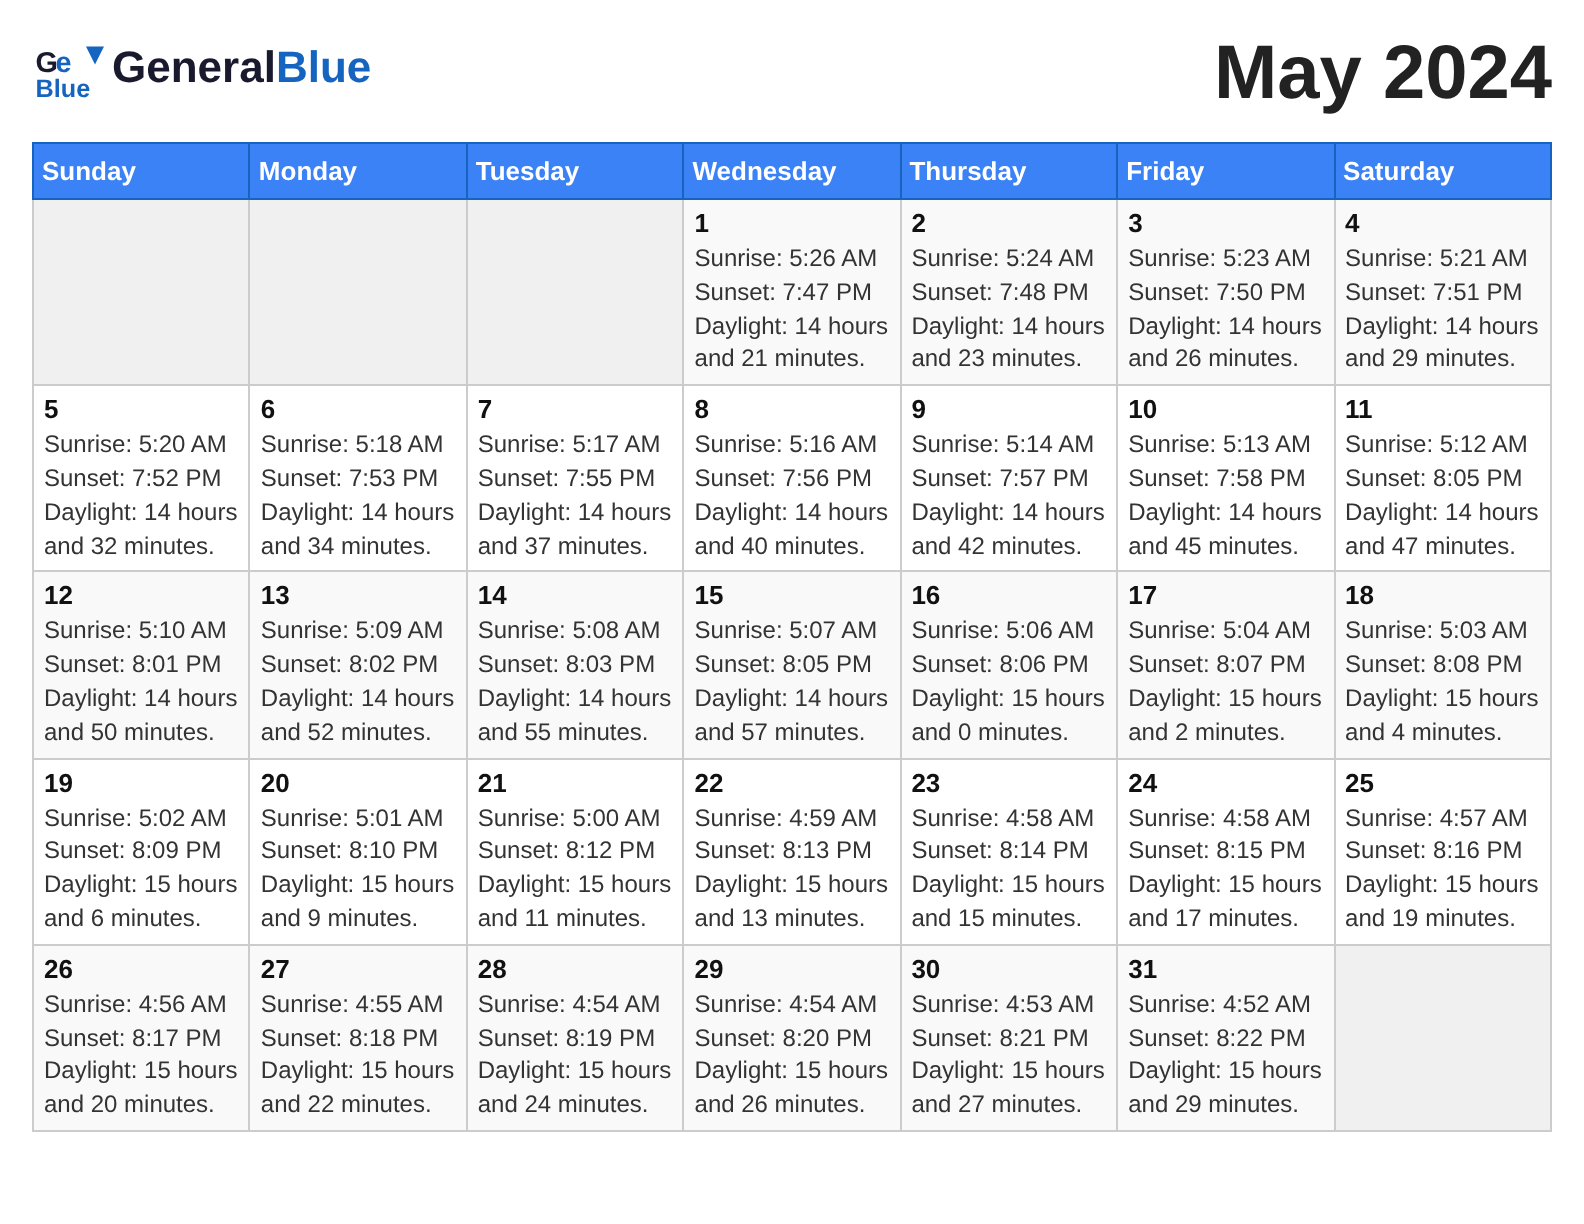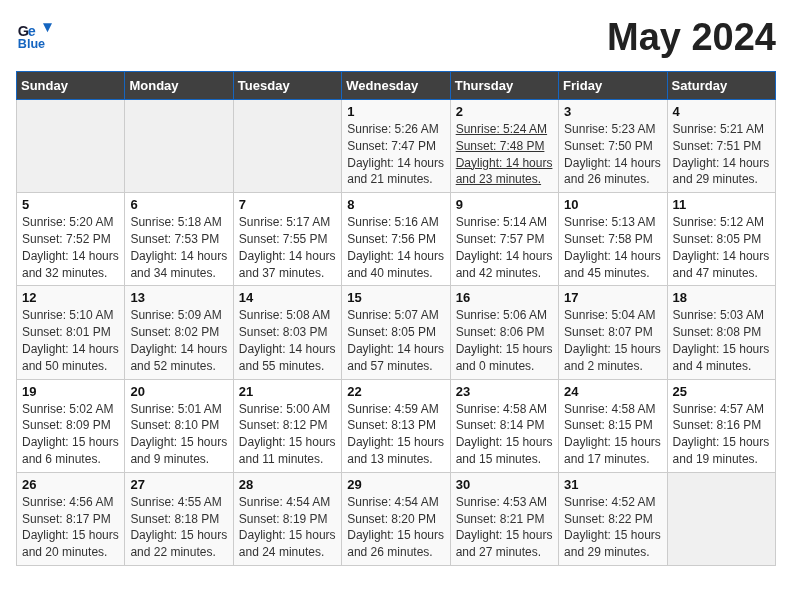--- a/index.html
+++ b/index.html
@@ -42,21 +42,21 @@
     .location {
       font-size: 16px;
       color: #444;
     }
     .calendar {
       width: 100%;
       border-collapse: collapse;
       font-size: 11px;
     }
     .calendar th {
-      background: #404040;
+      background: #3b82f6;
       color: #fff;
       padding: 6px 4px;
       text-align: left;
       font-size: 13px;
       font-weight: 600;
       border: 1px solid #1565c0;
     }
     .calendar td {
       border: 1px solid #ccc;
       vertical-align: top;
@@ -91,20 +91,25 @@
 <body>
 
 <div class="header">
   <div class="logo">
     <svg class="logo-icon" viewBox="0 0 40 40">
       <text x="2" y="22" font-size="16" font-weight="bold" fill="#1a1a2e">G</text>
       <text x="13" y="22" font-size="16" font-weight="bold" fill="#1565c0">e</text>
       <polygon points="30,8 40,8 35,18" fill="#1565c0"></polygon>
       <text x="2" y="36" font-size="14" font-weight="bold" fill="#1565c0">Blue</text>
     </svg>
+    <div>
+      <div class="logo-text">
+        <span style="color:#1a1a2e;">General</span><span style="color:#1565c0;">Blue</span>
+      </div>
+    </div>
   </div>
   <div class="title-block">
     <div class="month-year">May 2024</div>
   </div>
 </div>
 
 <table class="calendar">
   <thead>
     <tr id="weekday-header">
         <th>Sunday</th>
@@ -122,21 +127,21 @@
         <td class="empty-cell"></td>
         <td class="empty-cell"></td>
         <td>
           <span class="day-num">1</span>
           <div class="day-detail" style="white-space: pre-line;">Sunrise: 5:26 AM
 Sunset: 7:47 PM
 Daylight: 14 hours and 21 minutes.</div>
         </td>
         <td>
           <span class="day-num">2</span>
-          <div class="day-detail" style="white-space: pre-line; text-decoration: underline;">Sunrise: 5:24 AM
+          <div class="day-detail" style="white-space: pre-line;">Sunrise: 5:24 AM
 Sunset: 7:48 PM
 Daylight: 14 hours and 23 minutes.</div>
         </td>
         <td>
           <span class="day-num">3</span>
           <div class="day-detail" style="white-space: pre-line;">Sunrise: 5:23 AM
 Sunset: 7:50 PM
 Daylight: 14 hours and 26 minutes.</div>
         </td>
         <td>

